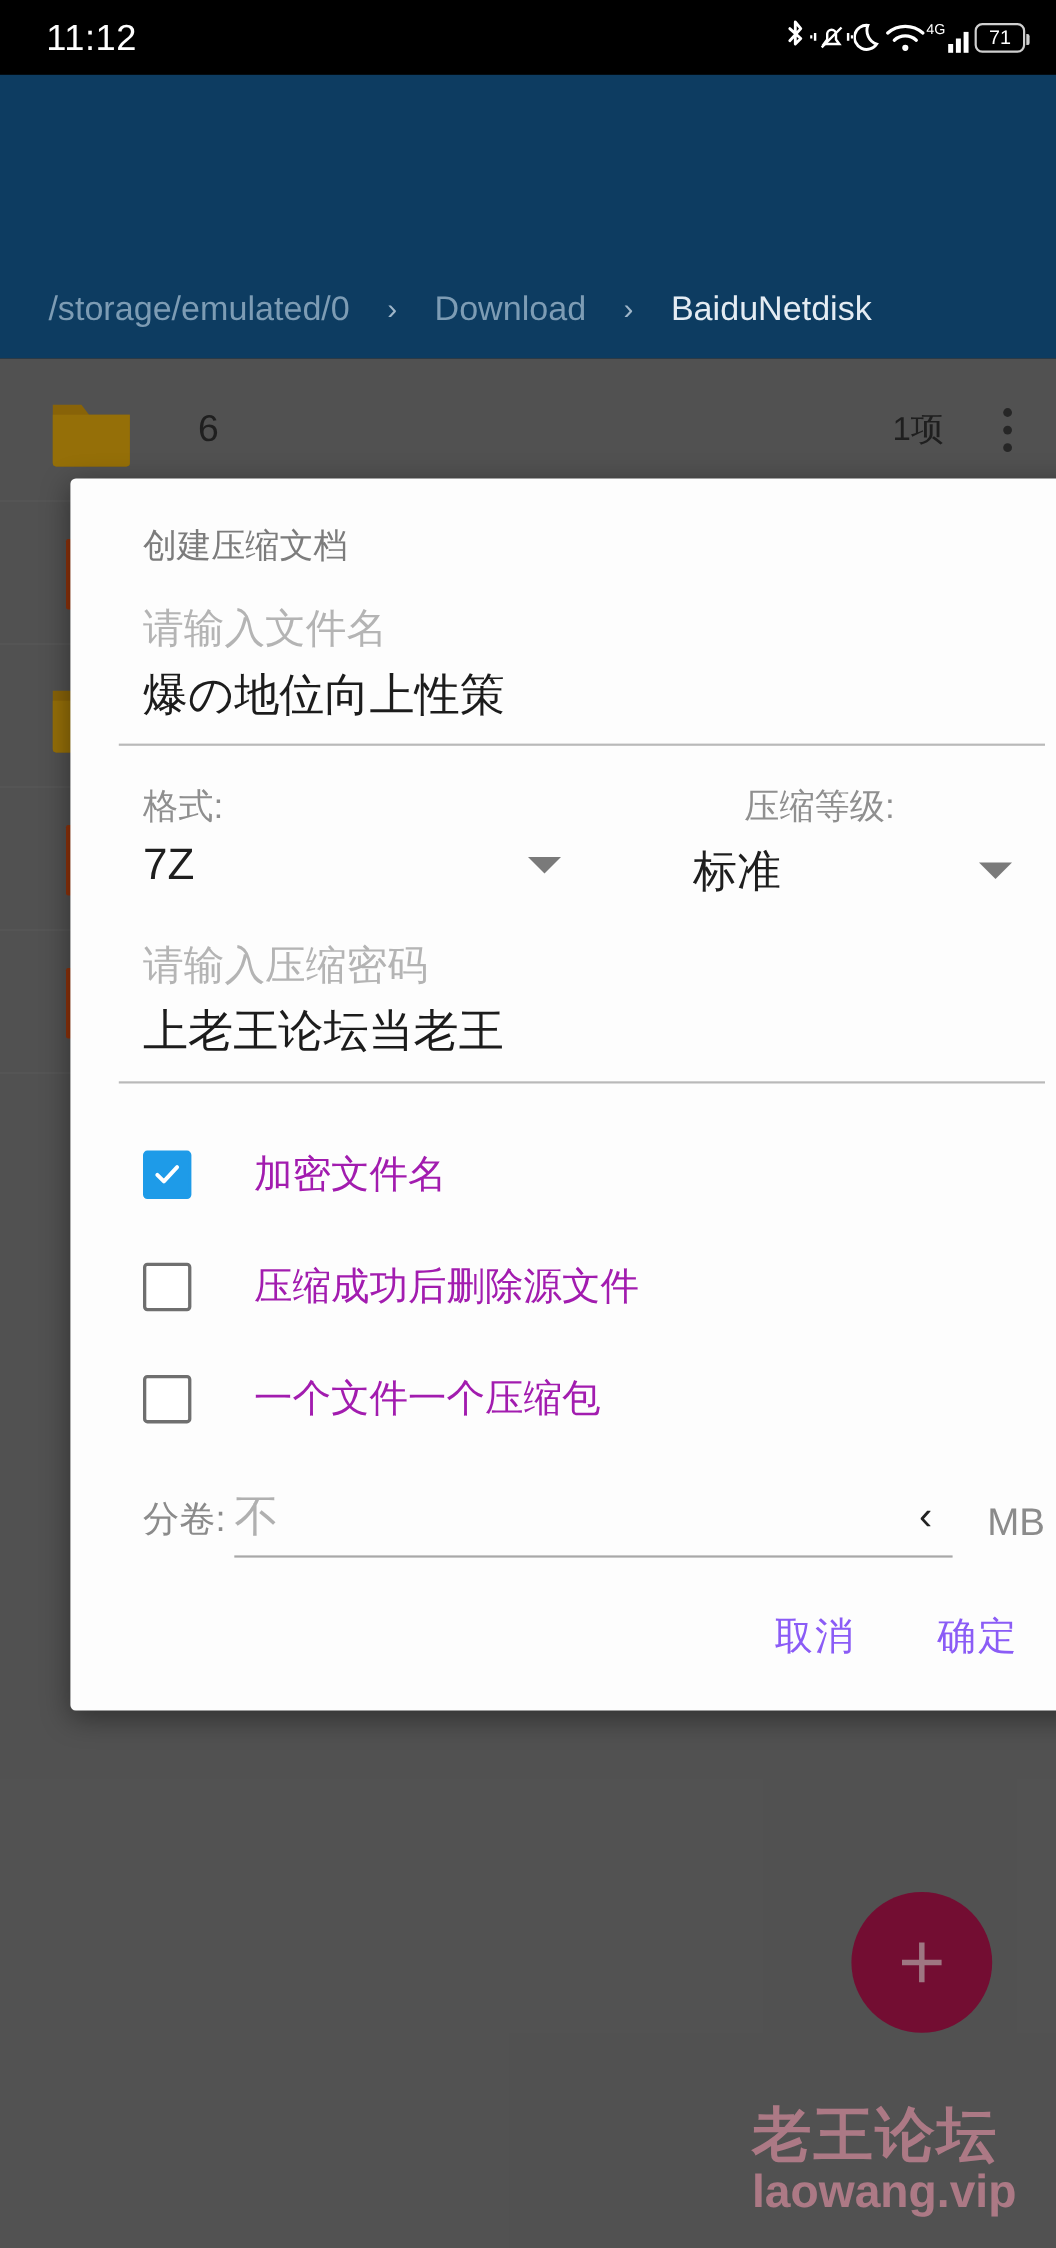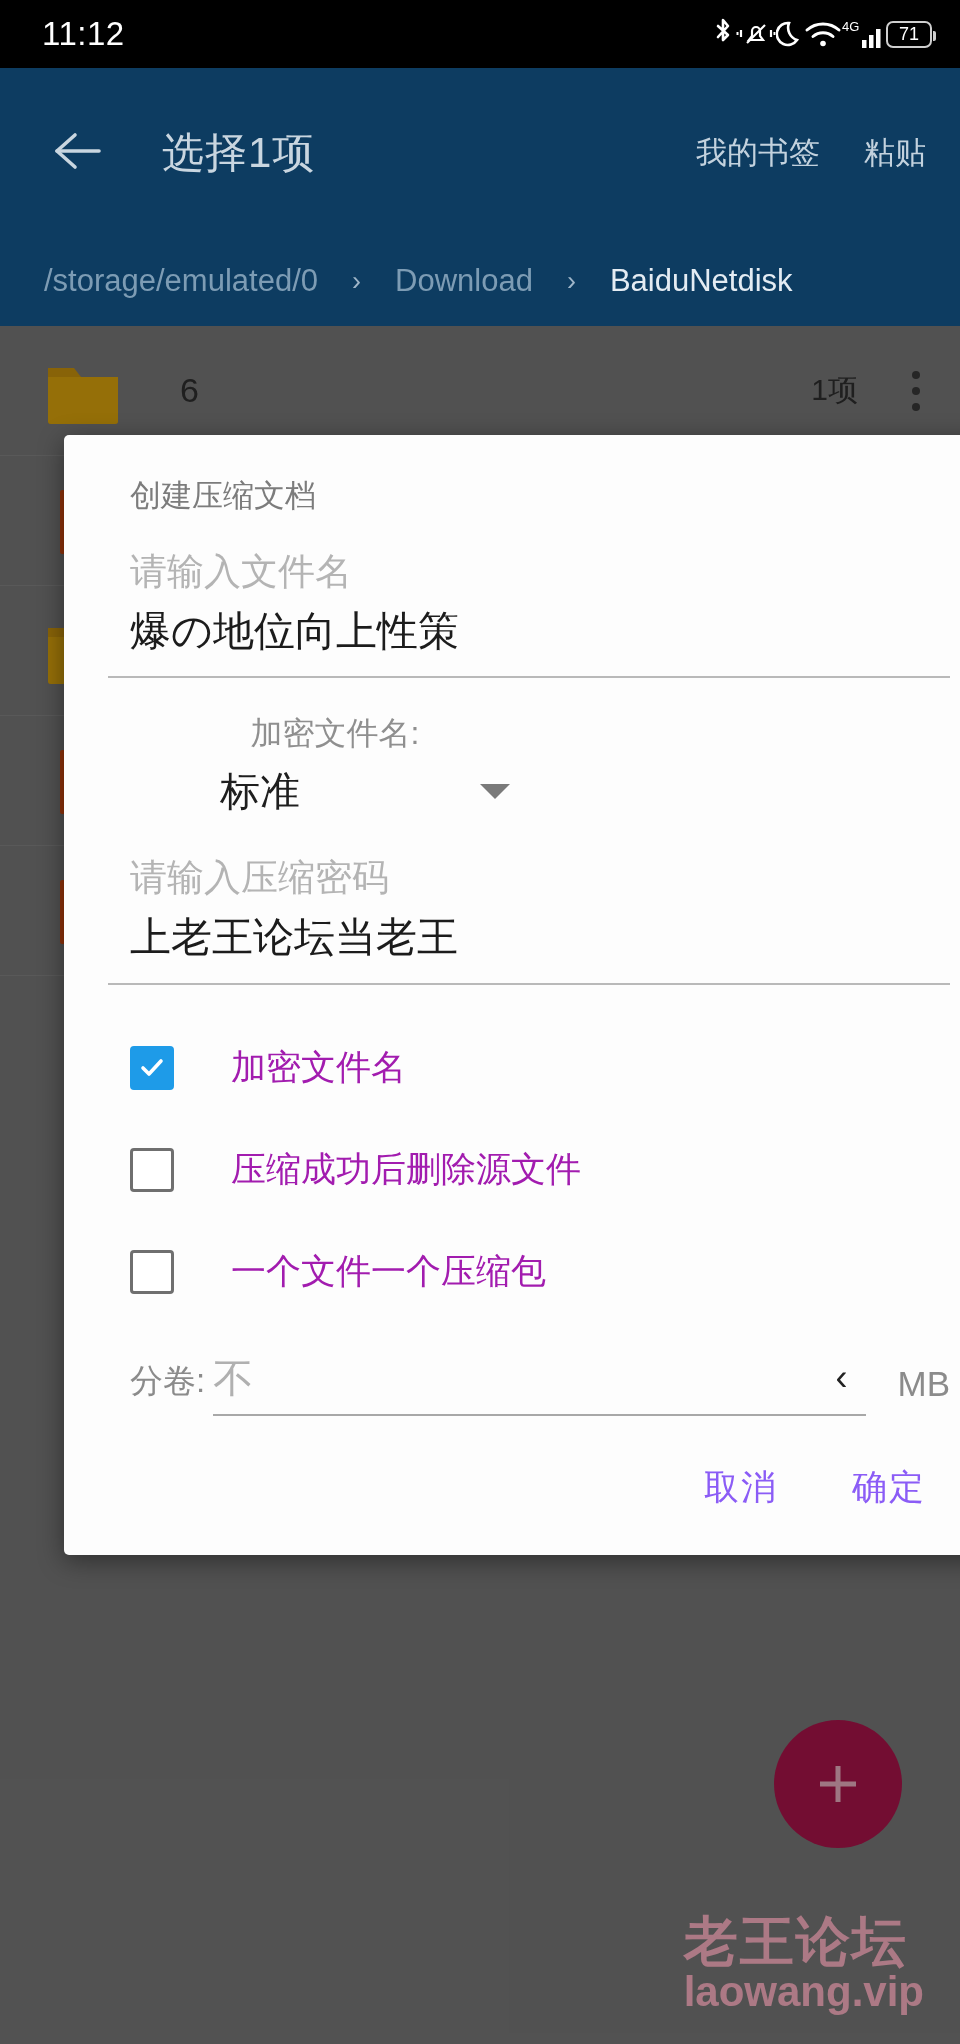--- a/index.html
+++ b/index.html
@@ -397,35 +397,20 @@
         <rect x="34" y="11" width="4.5" height="19" fill="#fff"></rect>
       </svg>
     </span>
     <span class="batt">
       <span>71</span>
     </span>
   </div>
 </div>
 
 <div class="appbar">
-  <div class="appbar-row">
-    <div class="back-btn">
-      <span>
-        <svg width="60" height="44" viewBox="0 0 60 44">
-          <path d="M26 6 L8 22 L26 38" fill="none" stroke="#c9d6e0" stroke-width="3.6" stroke-linecap="round" stroke-linejoin="round"></path>
-          <line x1="8" y1="22" x2="50" y2="22" stroke="#c9d6e0" stroke-width="3.6" stroke-linecap="round"></line>
-        </svg>
-      </span>
-    </div>
-    <div class="appbar-title">选择1项</div>
-    <div class="appbar-actions">
-      <div class="appbar-action">我的书签</div>
-      <div class="appbar-action">粘贴</div>
-    </div>
-  </div>
   <div class="breadcrumb">
     <span class="crumb">/storage/emulated/0</span>
     <span class="crumb-sep">›</span>
     <span class="crumb">Download</span>
     <span class="crumb-sep">›</span>
     <span class="crumb active">BaiduNetdisk</span>
   </div>
 </div>
 
 <div class="filelist">
@@ -532,21 +517,28 @@
   <div class="dlg-title">创建压缩文档</div>
 
   <div class="field">
     <div class="field-hint">请输入文件名</div>
     <div class="field-value">爆の地位向上性策</div>
   </div>
   <div class="field-underline"></div>
 
   <div class="row-two">
     <div class="col-half">
-      <div class="col-label center">加密文件名:</div>
+      <div class="col-label">格式:</div>
+      <div class="spinner">
+        <span class="spinner-val">7Z</span>
+        <span class="caret"></span>
+      </div>
+    </div>
+    <div class="col-half">
+      <div class="col-label center">压缩等级:</div>
       <div class="spinner center">
         <span class="spinner-val">标准</span>
         <span class="caret"></span>
       </div>
     </div>
   </div>
 
   <div class="field" style="margin-top:34px">
     <div class="field-hint">请输入压缩密码</div>
     <div class="field-value">上老王论坛当老王</div>

